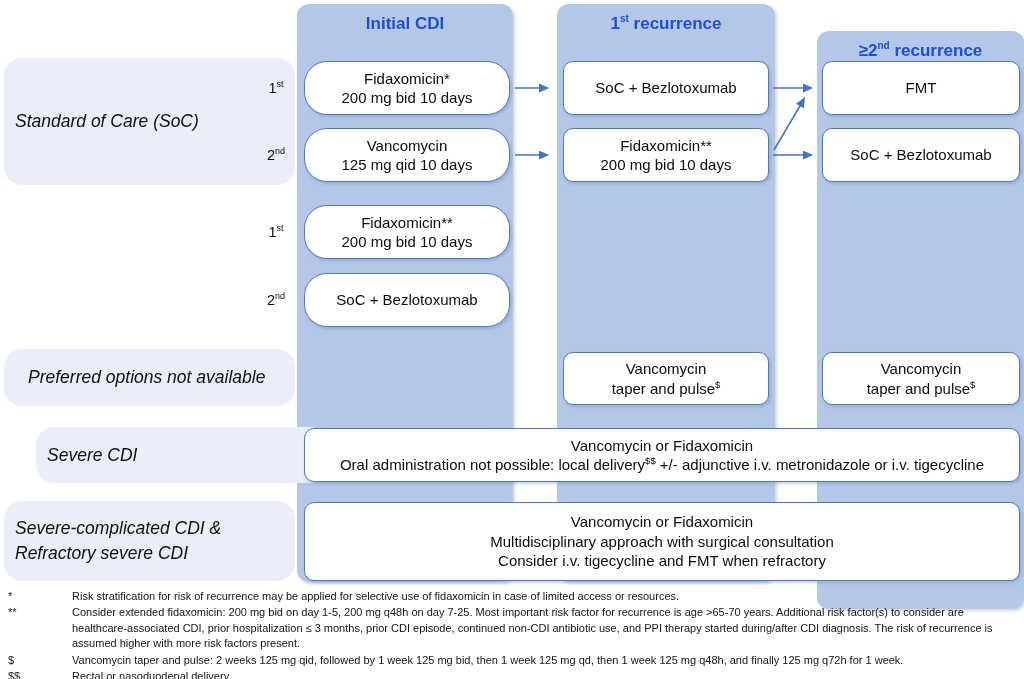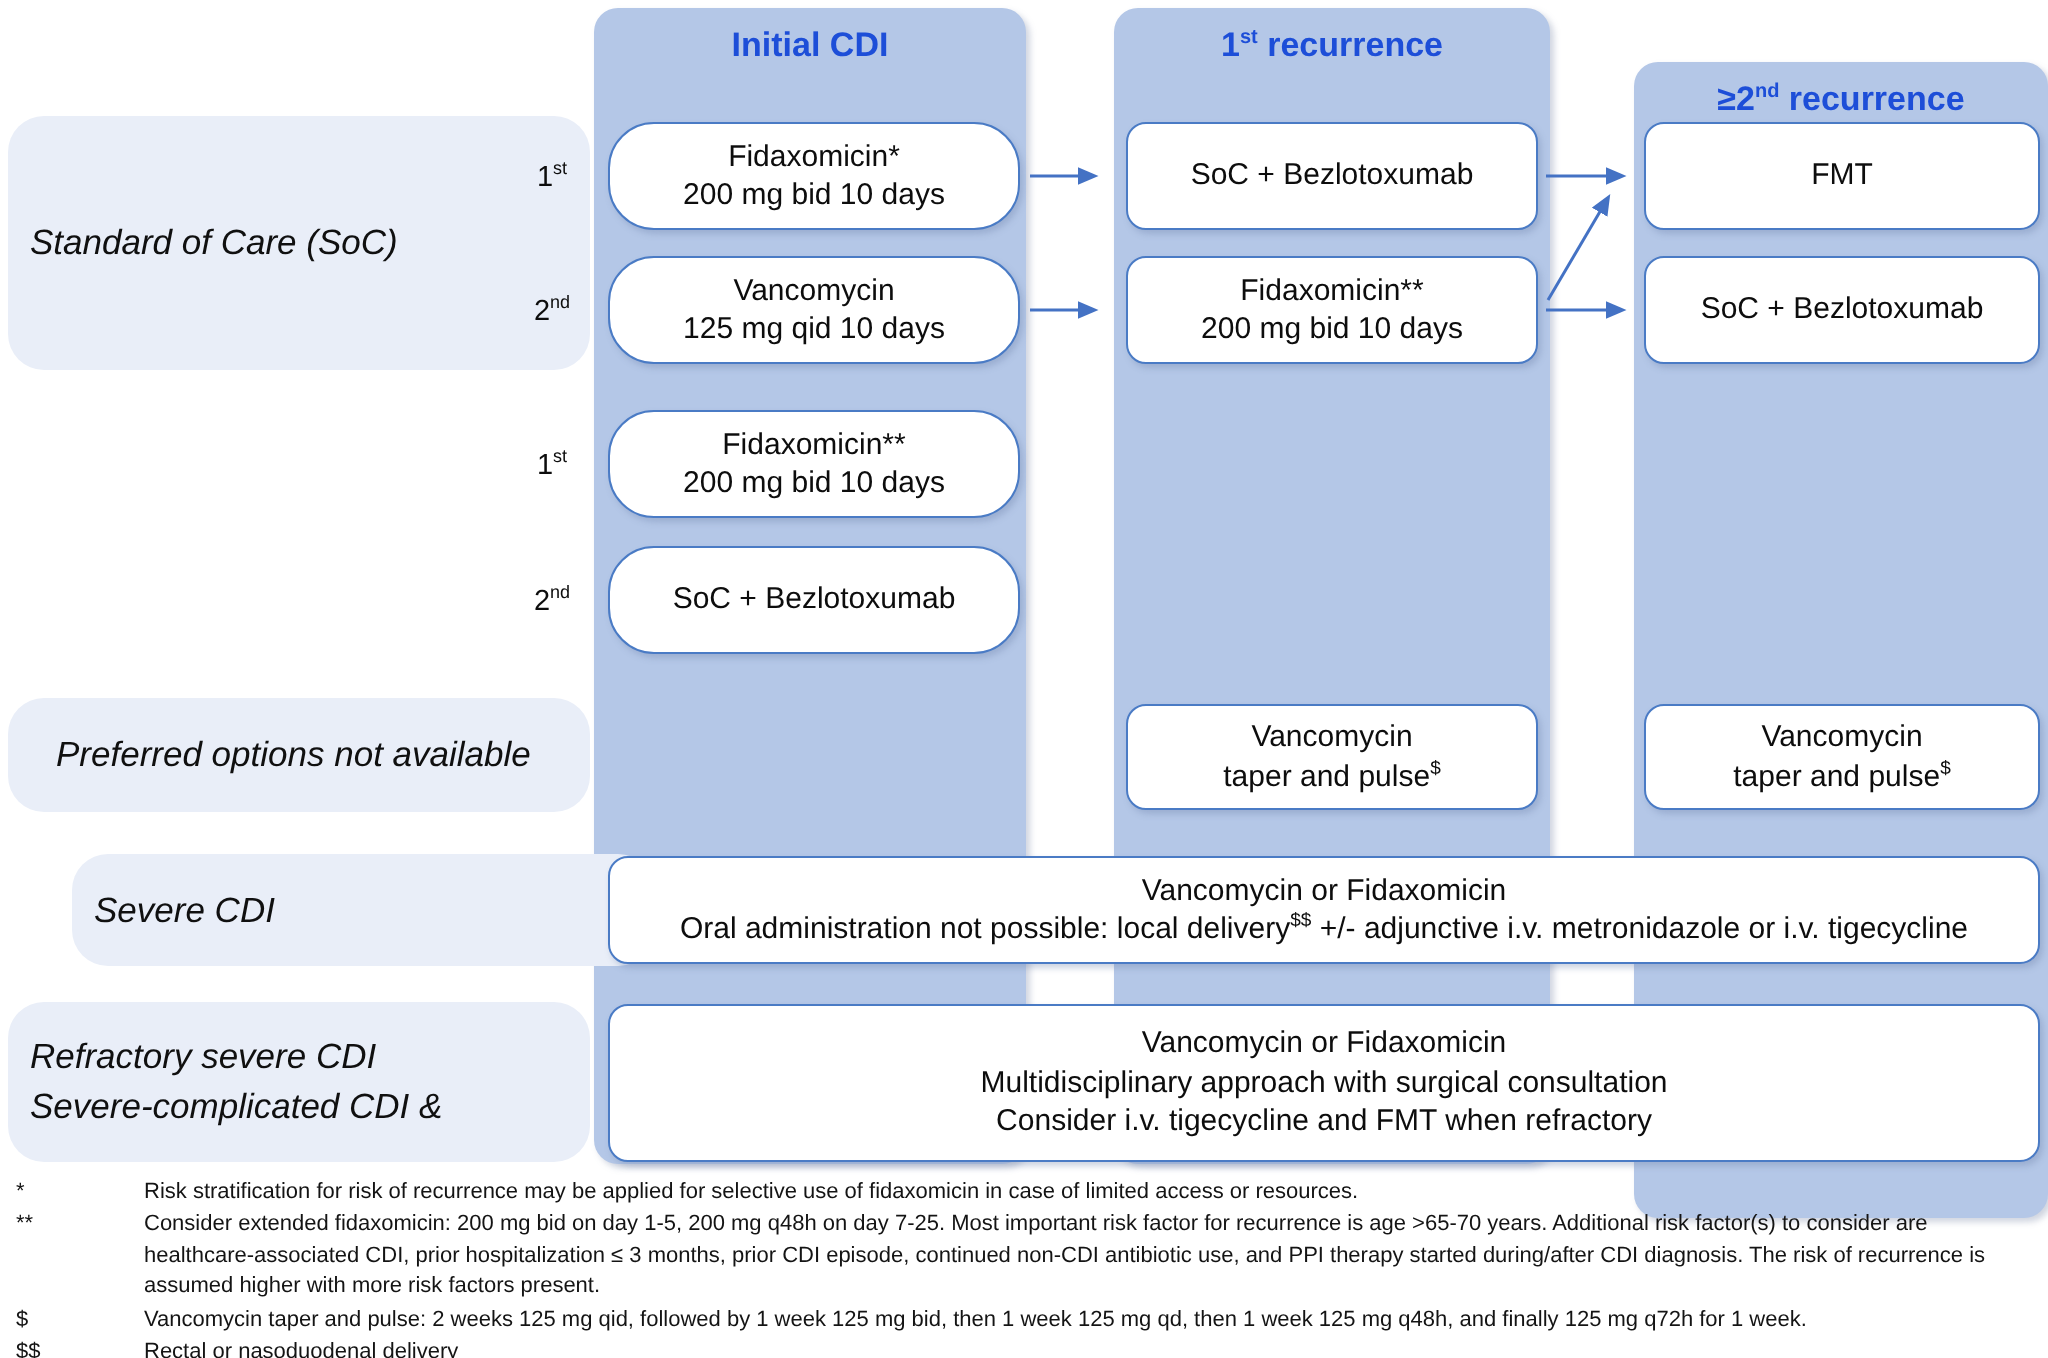--- a/index.html
+++ b/index.html
@@ -80,22 +80,22 @@
   <div class="row-panel r1">
     <span>Standard of Care (SoC)</span>
   </div>
   <div class="row-panel r3">
     <span>Preferred options not available</span>
   </div>
   <div class="row-panel r4">
     <span>Severe CDI</span>
   </div>
   <div class="row-panel r5">
+    <span>Severe-complicated CDI &amp;</span>
     <span>Refractory severe CDI</span>
-    <span>Severe-complicated CDI &amp;</span>
   </div>
 
   <div class="ordinal o1"><span>1</span><sup>st</sup></div>
   <div class="ordinal o2"><span>2</span><sup>nd</sup></div>
   <div class="ordinal o3"><span>1</span><sup>st</sup></div>
   <div class="ordinal o4"><span>2</span><sup>nd</sup></div>
 
   <div class="box b-c1 t1">
     <span>Fidaxomicin*</span>
     <span>200 mg bid 10 days</span>

